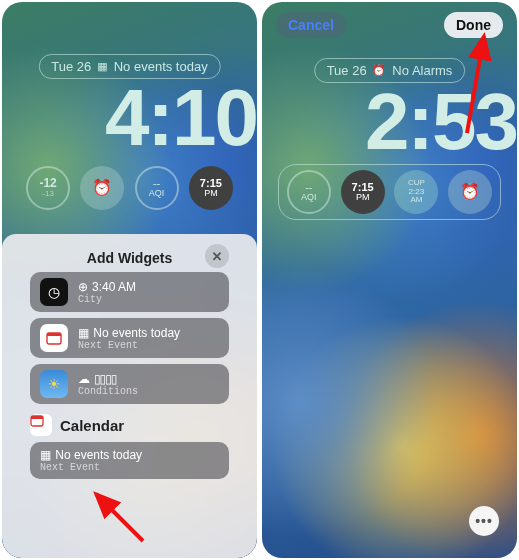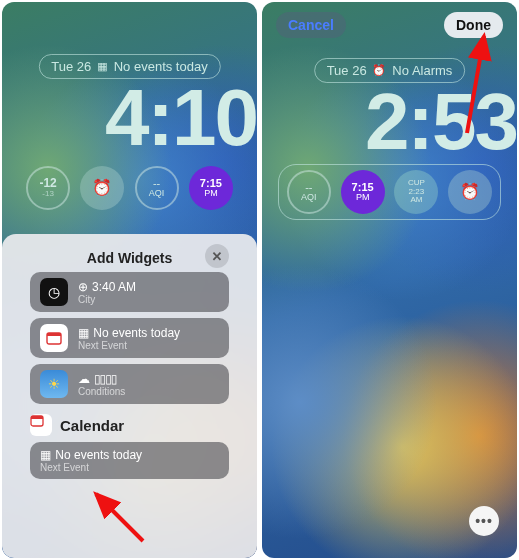--- a/index.html
+++ b/index.html
@@ -6,21 +6,21 @@
   body {
     width: 519px; height: 560px;
     background: #fff;
     font-family: -apple-system, "Helvetica Neue", Arial, sans-serif;
     overflow: hidden;
     position: relative;
   }
   .phones { display: flex; gap: 5px; padding: 2px; }
   .phone {
     width: 255px; height: 556px;
-    border-radius: 12px;
+    border-radius: 20px;
     overflow: hidden;
     position: relative;
   }
   
   .wallpaper {
     position: absolute; inset: 0;
     background:
       radial-gradient(circle at 18% 30%, #6fa874 0%, rgba(111,168,116,0) 28%),
       radial-gradient(circle at 55% 32%, #3f7fcb 0%, rgba(63,127,203,0) 30%),
       radial-gradient(circle at 85% 30%, #2d5bb8 0%, rgba(45,91,184,0) 28%),
@@ -61,21 +61,21 @@
     align-items:center; justify-content:center;
     color:#cfe8e3; font-size:10px;
   }
   .circ {
     width:44px; height:44px; border-radius:50%;
     display:flex; flex-direction:column; align-items:center; justify-content:center;
     font-size:9px; line-height:1.1;
   }
   .circ.ring { border:2px solid rgba(207,232,227,0.5); }
   .circ.glow { background: rgba(180,215,210,0.35); }
-  .circ.blue { background:#6d28d9; color:#fff; }
+  .circ.blue { background:#404040; color:#fff; }
   .circ.teal { background: rgba(150,210,200,0.4); font-size:8px;}
 
   
   .sheet {
     position:absolute; left:0; right:0; top:232px; bottom:0;
     background: rgba(235,235,238,0.92);
     backdrop-filter: blur(20px);
     border-top-left-radius: 14px; border-top-right-radius:14px;
     padding: 10px 28px 0;
     overflow:hidden;
@@ -97,21 +97,21 @@
     border-radius:10px; padding:6px 10px;
     margin-bottom:6px;
   }
   .row .icon-sq {
     width:28px; height:28px; border-radius:7px;
     display:flex; align-items:center; justify-content:center;
     font-size:14px; flex-shrink:0;
   }
   .row .txt { display:flex; flex-direction:column; }
   .row .t1 { font-size:12px; color:#fff; font-weight:500; display:flex; align-items:center; gap:4px;}
-  .row .t2 { font-size:10px; color:rgba(255,255,255,0.65); }
+  .row .t2 { font-size:10px; color:rgba(255,255,255,0.65);font-family:Liberation Mono, monospace; }
   .row.dark { background: rgba(60,60,65,0.55); }
   .row.dark .t1 { color:#fff; }
   .sect-head { display:flex; align-items:center; gap:8px; margin:10px 0 6px; }
   .sect-head .icon-sq { width:22px; height:22px; border-radius:6px; }
   .sect-head .lbl { font-size:15px; font-weight:700; }
 
   
   .edit-bar {
     position:absolute; top:10px; left:0; right:0;
     display:flex; justify-content:space-between; padding:0 14px;

